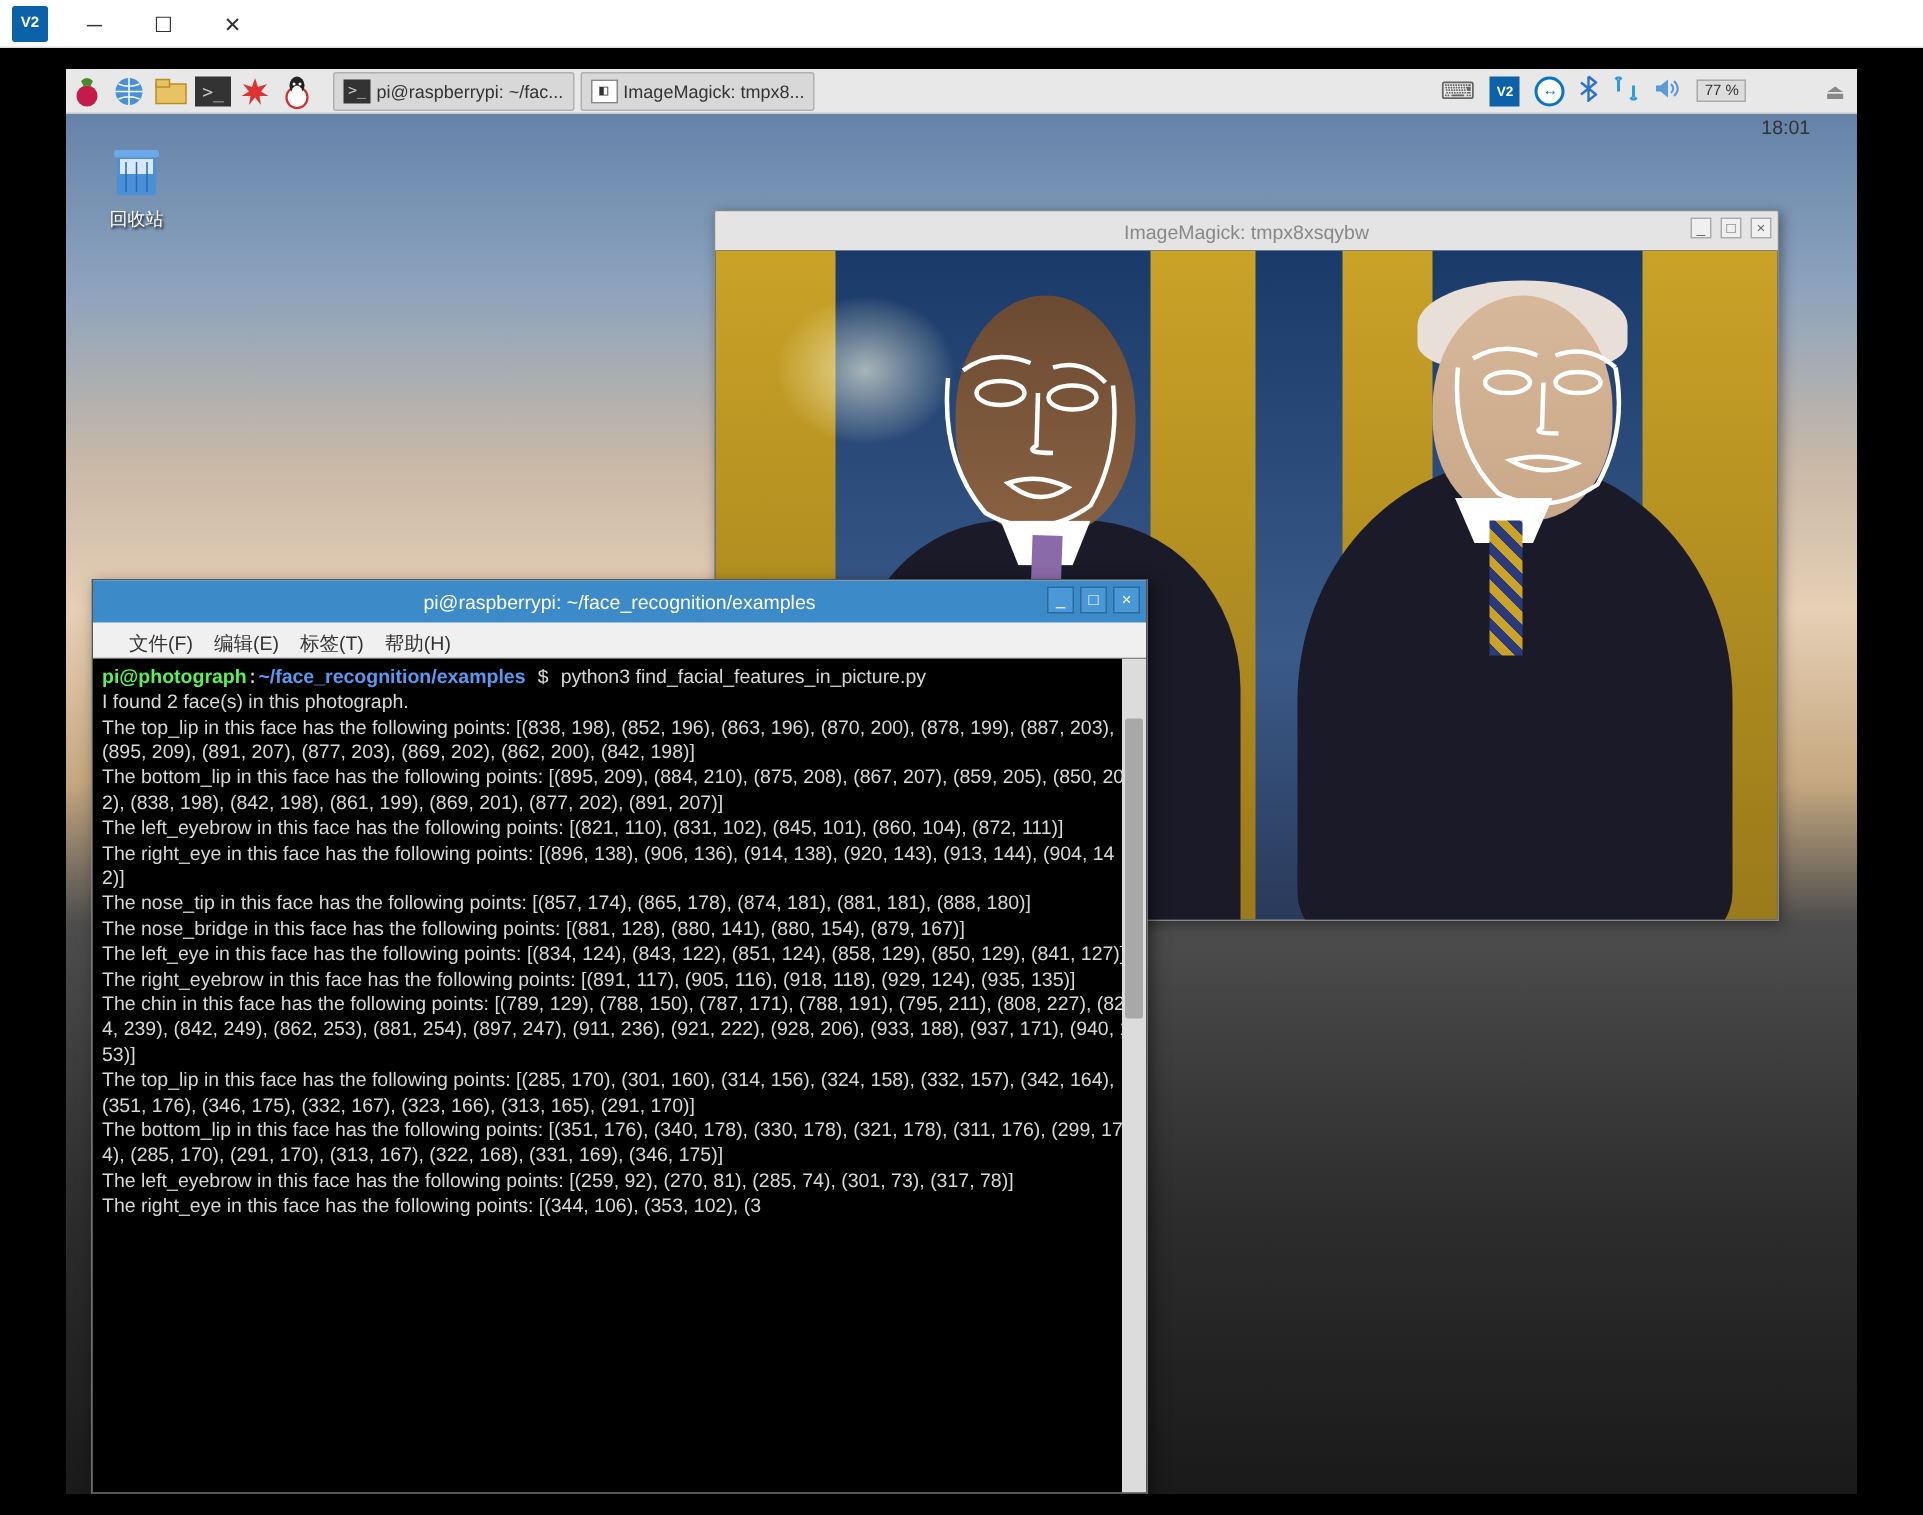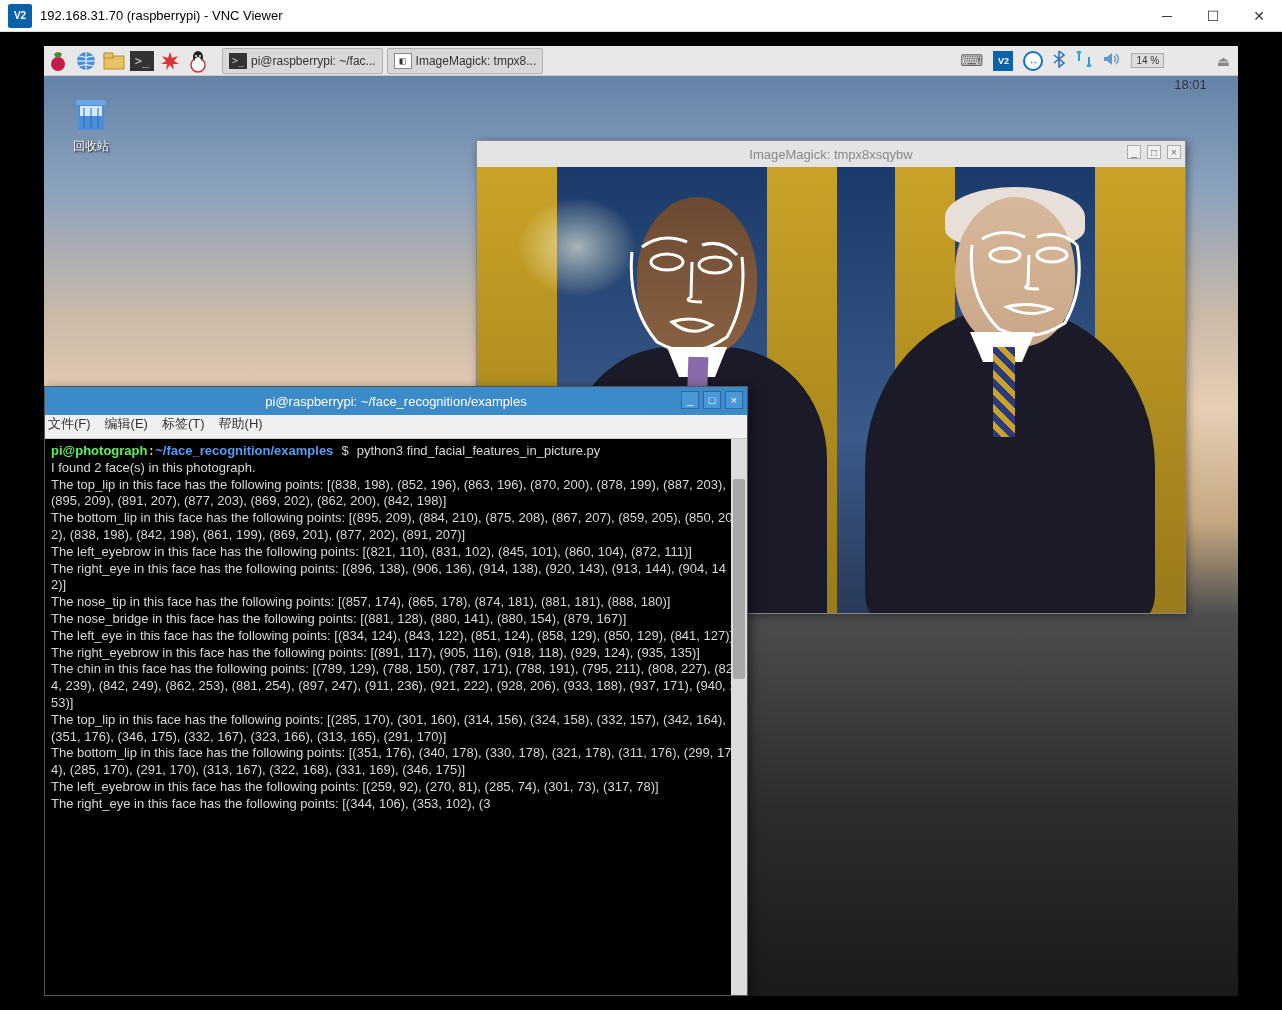--- a/index.html
+++ b/index.html
@@ -70,38 +70,37 @@
 .hair-right { position: absolute; right: 100px; top: 20px; width: 140px; height: 60px; background: #e8e0d8; border-radius: 50% 50% 30% 30%; }
 .tie-left { position: absolute; left: 210px; top: 190px; width: 20px; height: 80px; background: #8a6aa8; transform: rotate(2deg); }
 .tie-right { position: absolute; right: 170px; top: 180px; width: 22px; height: 90px; background: repeating-linear-gradient(45deg, #2a3a7a 0 6px, #c9a227 6px 12px); }
 .collar { position: absolute; background: #fff; }
 .collar.left { left: 190px; top: 180px; width: 60px; height: 30px; clip-path: polygon(0 0, 100% 0, 80% 100%, 20% 100%); }
 .collar.right { right: 150px; top: 165px; width: 65px; height: 30px; clip-path: polygon(0 0, 100% 0, 80% 100%, 20% 100%); }
 
 .landmarks { position: absolute; stroke: #fff; fill: none; stroke-width: 3; }
 
 
-.term-window { position: absolute; left: 0; top: 340px; width: 704px; height: 610px; background: #fff; border: 1px solid #555; box-shadow: 3px 3px 10px rgba(0,0,0,.5); display: flex; flex-direction: column; }
+.term-window { position: absolute; left: 17px; top: 340px; width: 704px; height: 610px; background: #fff; border: 1px solid #555; box-shadow: 3px 3px 10px rgba(0,0,0,.5); display: flex; flex-direction: column; }
 .term-titlebar { height: 28px; background: #3c8ac8; color: #fff; display: flex; align-items: center; justify-content: center; font-size: 13px; position: relative; }
 .term-titlebar .tw-btns { position: absolute; right: 4px; top: 4px; display: flex; gap: 4px; }
 .term-titlebar .tw-btns span { width: 18px; height: 18px; background: #4a98d6; border: 1px solid #2a6aa0; display: flex; align-items: center; justify-content: center; font-size: 11px; cursor: pointer; }
-.term-menubar { height: 24px; background: #f0f0f0; display: flex; align-items: flex-start; padding: 0 3px; gap: 14px; font-size: 13px; color: #333; border-bottom: 1px solid #ccc; }
+.term-menubar { height: 24px; background: #f0f0f0; display: flex; align-items: flex-end; padding: 0 24px; gap: 14px; font-size: 13px; color: #333; border-bottom: 1px solid #ccc; }
 .term-body { flex: 1; background: #000; position: relative; overflow: hidden; }
 .term-text { font-family: "Courier New", monospace; font-size: 13px; line-height: 15.8px; color: #d8d8d8; padding: 4px 6px; white-space: pre-wrap; word-break: break-all; }
 .term-text .prompt-user { color: #5af25a; font-weight: bold; }
 .term-text .prompt-path { color: #5a9af2; font-weight: bold; }
 .term-scroll { position: absolute; right: 0; top: 0; bottom: 0; width: 16px; background: #dcdcdc; }
 .term-scroll .thumb { position: absolute; left: 2px; right: 2px; top: 40px; height: 200px; background: #a8a8a8; border-radius: 2px; }
 </style>
 </head>
 <body>
 
 <div class="win-titlebar">
   <div class="vnc-logo">V2</div>
-  <div class="title">192.168.31.70 (raspberrypi) - VNC Viewer</div>
   <div class="win-btn">─</div>
   <div class="win-btn">☐</div>
   <div class="win-btn close">✕</div>
 </div>
 
 <div class="vnc-frame">
   <div class="rpi-screen">
 
     <div class="road-stripe" style="top:690px;left:500px;width:80px"></div>
     <div class="road-stripe" style="top:760px;left:420px;width:110px"></div>
@@ -164,21 +163,21 @@
           <svg width="18" height="16" viewBox="0 0 18 16">
               <path d="M4 2 V10 M2 2 L4 0 L6 2 M14 14 V6 M12 14 L14 16 L16 14" stroke="#2a9ed9" stroke-width="2" fill="none"></path>
             </svg>
         </span>
         <span class="tray-icon vol">
           <svg width="18" height="14" viewBox="0 0 18 14">
               <path d="M1 5 H4 L9 1 V13 L4 9 H1 Z" fill="#5a9bd5"></path>
               <path d="M11 4 Q14 7 11 10 M13 2 Q18 7 13 12" stroke="#5a9bd5" stroke-width="1.4" fill="none"></path>
             </svg>
         </span>
-        <span class="cpu-badge">14 %</span>
+        <span class="cpu-badge">77 %</span>
         <span class="clock">18:01</span>
         <span class="tray-icon eject">⏏</span>
       </div>
     </div>
 
     <div class="desk-icon">
       <div class="trash">
         <svg viewBox="0 0 42 42">
             <rect x="8" y="12" width="26" height="26" rx="2" fill="#4a90d9"></rect>
             <rect x="6" y="8" width="30" height="5" rx="2" fill="#6aa8e8"></rect>

